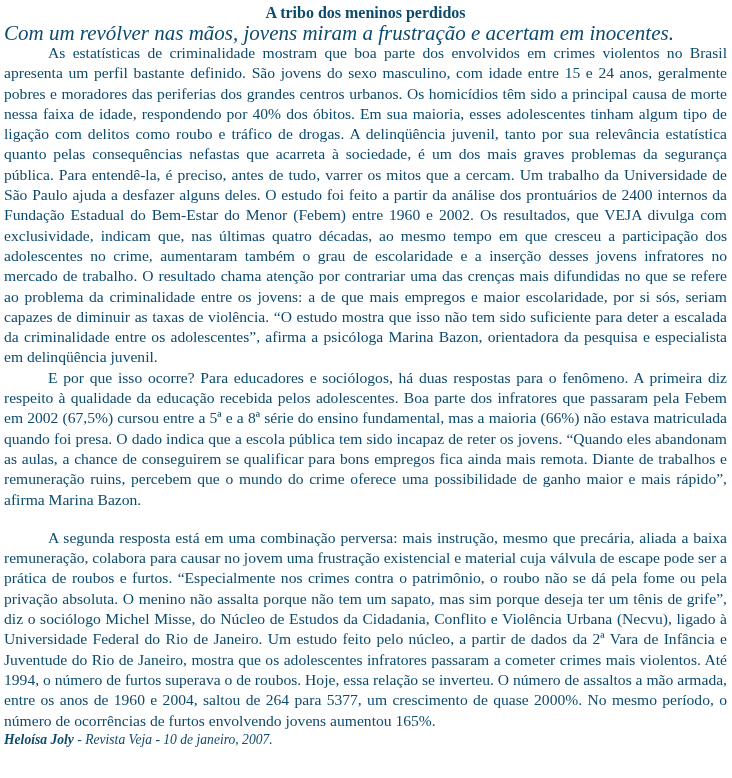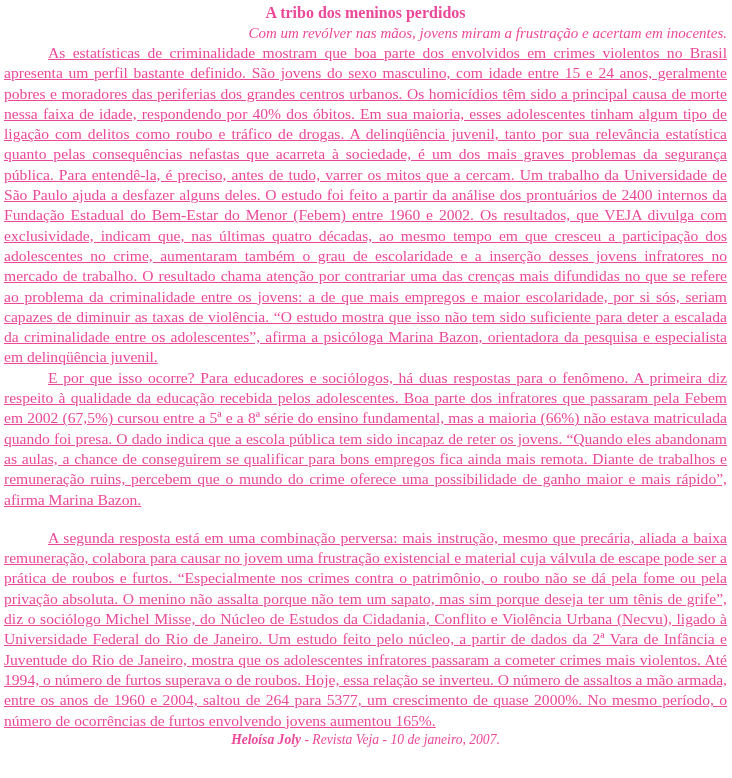--- a/index.html
+++ b/index.html
@@ -1,37 +1,37 @@
 <!DOCTYPE html>
 <html><head>
 <meta charset="utf-8">
 <style>
   html, body { margin:0; padding:0; background:#ffffff; }
   body { width:732px; height:778px; overflow:hidden; position:relative; }
   .page {
     position:absolute; left:4px; top:0; width:723px;
     font-family: "Liberation Serif", "DejaVu Serif", serif;
-    color:#ec4899;
+    color:#0c4a6e;
     font-size:15.6px;
     line-height:20.3px;
   }
   .title {
     text-align:center; font-weight:bold; font-size:16px;
     margin:3px 0 0 0; line-height:20px;
   }
   .subtitle {
-    text-align:right; font-style:italic; font-size:15px;
+    text-align:left; font-style:italic; font-size:21px;
     margin:0; line-height:20px;
   }
   .para {
-    text-align:justify; text-indent:44px; margin:0;text-decoration:underline;
+    text-align:justify; text-indent:44px; margin:0;
   }
   .para.p3 { margin-top:18px; }
   .credit {
-    text-align:center; font-style:italic; font-size:13.6px; margin:0; line-height:18px;
+    text-align:left; font-style:italic; font-size:13.6px; margin:0; line-height:18px;
   }
   .credit .author { font-weight:bold; }
 </style>
 </head>
 <body>
 
 <div class="page">
   <h1 class="title">A tribo dos meninos perdidos</h1>
   <p class="subtitle">Com um revólver nas mãos, jovens miram a frustração e acertam em inocentes.</p>
   <p class="para p1">As estatísticas de criminalidade mostram que boa parte dos envolvidos em crimes violentos no Brasil apresenta um perfil bastante definido. São jovens do sexo masculino, com idade entre 15 e 24 anos, geralmente pobres e moradores das periferias dos grandes centros urbanos. Os homicídios têm sido a principal causa de morte nessa faixa de idade, respondendo por 40% dos óbitos. Em sua maioria, esses adolescentes tinham algum tipo de ligação com delitos como roubo e tráfico de drogas. A delinqüência juvenil, tanto por sua relevância estatística quanto pelas consequências nefastas que acarreta à sociedade, é um dos mais graves problemas da segurança pública. Para entendê-la, é preciso, antes de tudo, varrer os mitos que a cercam. Um trabalho da Universidade de São Paulo ajuda a desfazer alguns deles. O estudo foi feito a partir da análise dos prontuários de 2400 internos da Fundação Estadual do Bem-Estar do Menor (Febem) entre 1960 e 2002. Os resultados, que VEJA divulga com exclusividade, indicam que, nas últimas quatro décadas, ao mesmo tempo em que cresceu a participação dos adolescentes no crime, aumentaram também o grau de escolaridade e a inserção desses jovens infratores no mercado de trabalho. O resultado chama atenção por contrariar uma das crenças mais difundidas no que se refere ao problema da criminalidade entre os jovens: a de que mais empregos e maior escolaridade, por si sós, seriam capazes de diminuir as taxas de violência. “O estudo mostra que isso não tem sido suficiente para deter a escalada da criminalidade entre os adolescentes”, afirma a psicóloga Marina Bazon, orientadora da pesquisa e especialista em delinqüência juvenil.</p>

